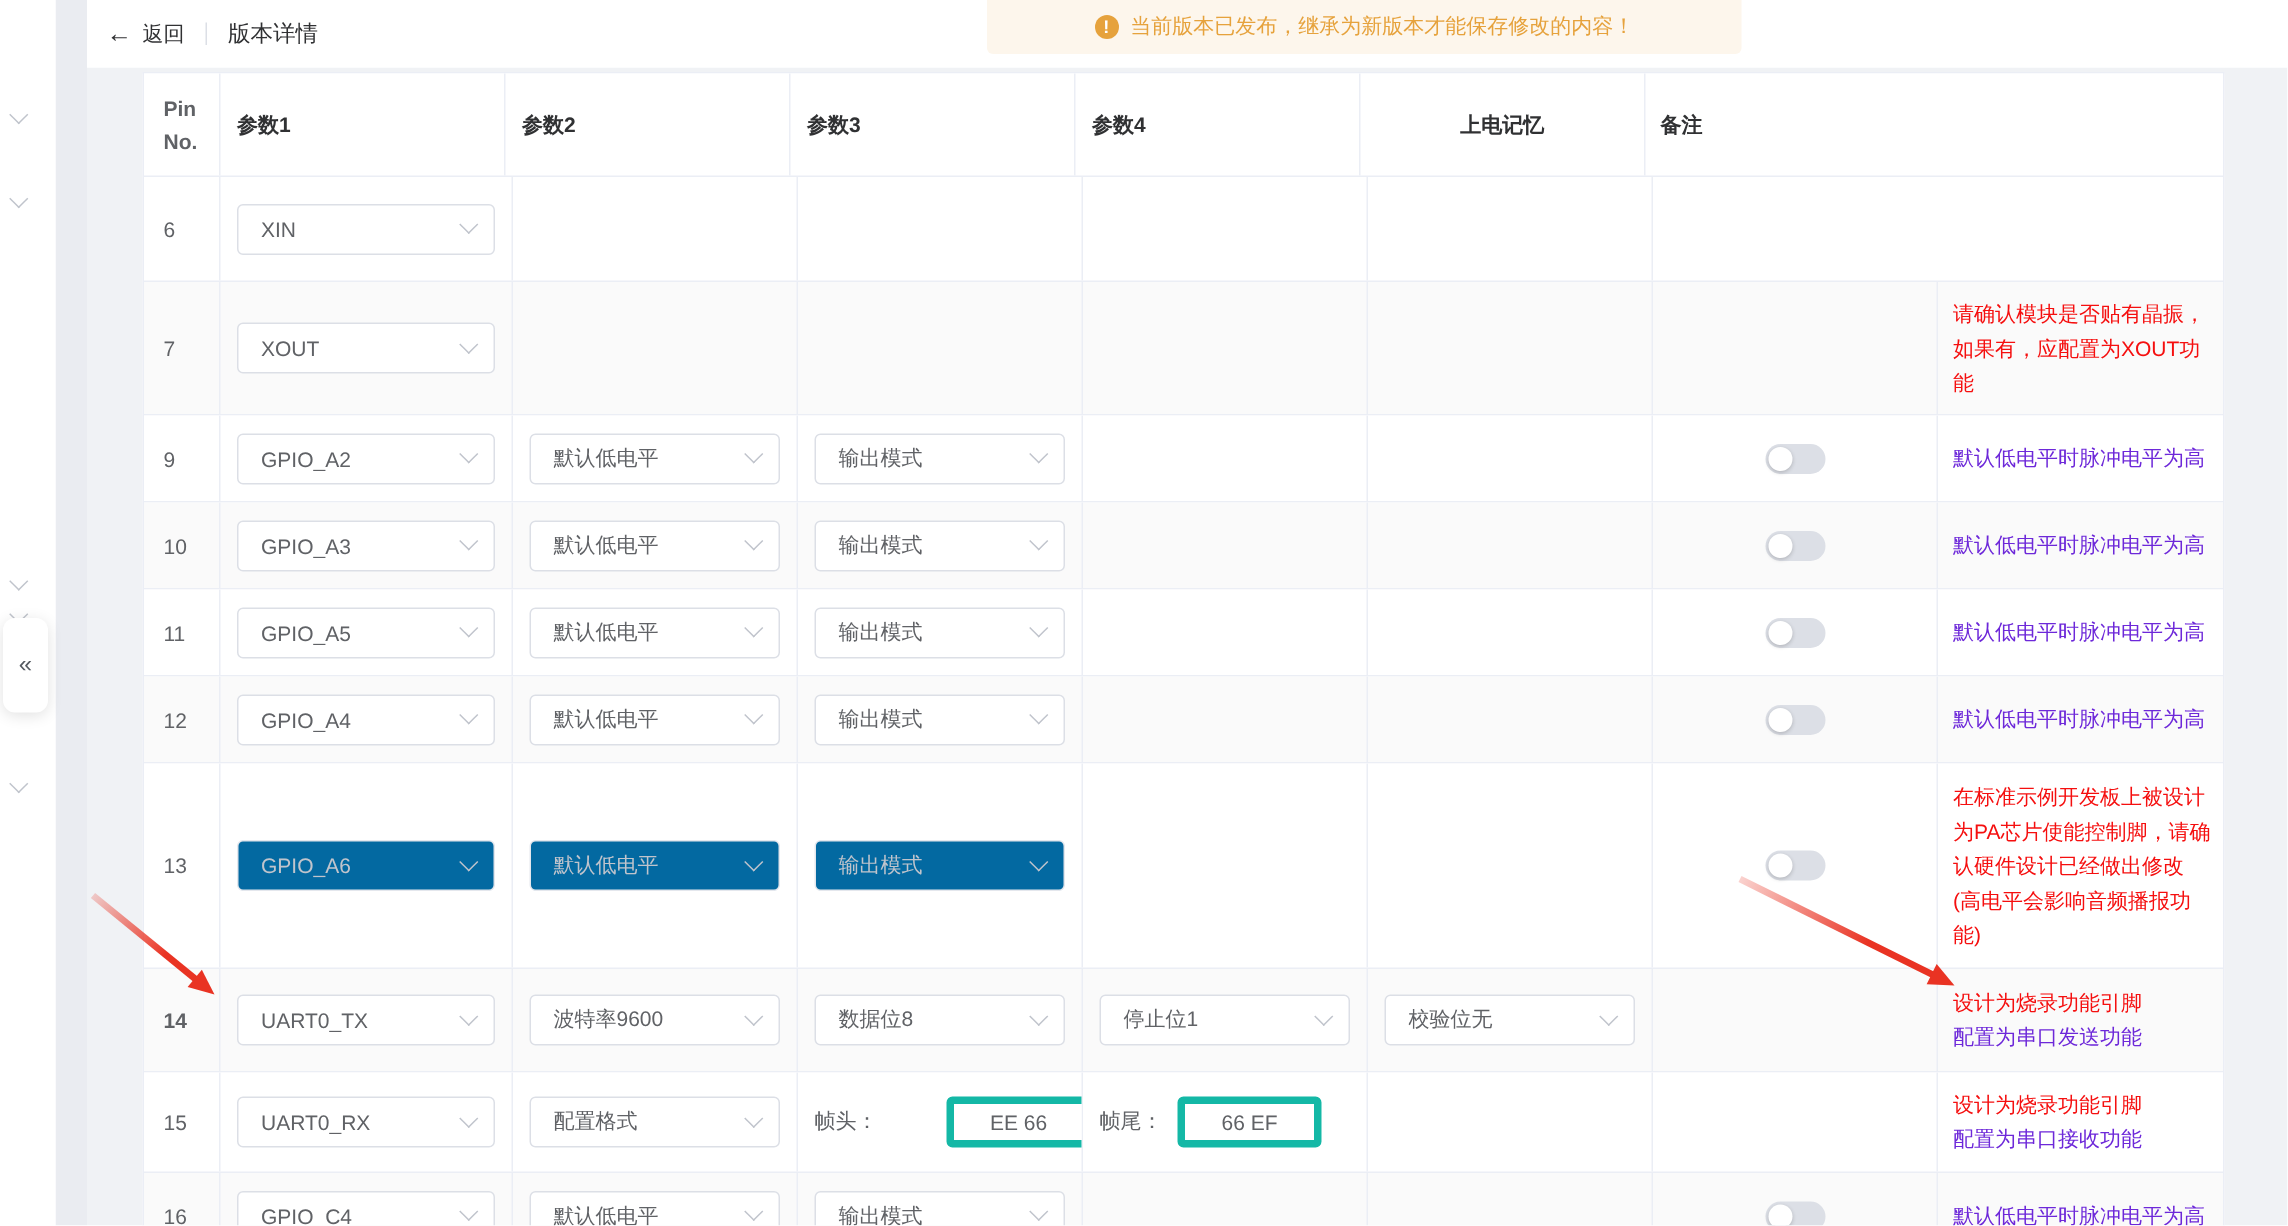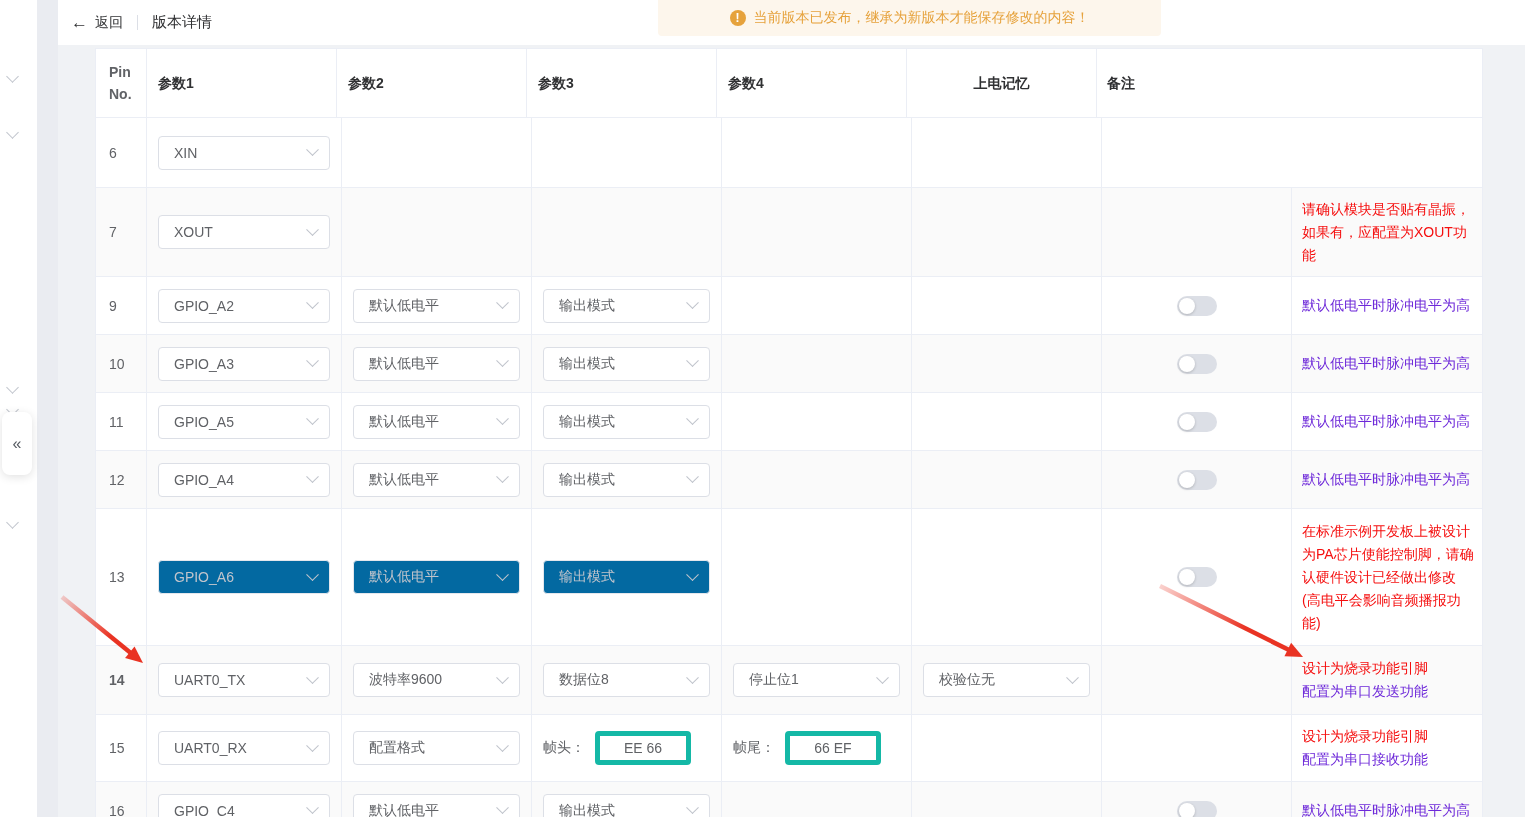--- a/index.html
+++ b/index.html
@@ -380,21 +380,21 @@
             <span class="sel-text">UART0_RX</span>
             <i class="chev"></i>
           </div>
         </div>
         <div class="cell p1" style="width: 190px;">
           <div class="sel">
             <span class="sel-text">配置格式</span>
             <i class="chev"></i>
           </div>
         </div>
-        <div class="cell p2" style="width: 190px;">
+        <div class="cell p2" style="width: 190px; gap: 36px;">
           <span class="ipt-label">帧头：</span>
           <input class="ipt" type="text" value="EE 66" style="">
         </div>
         <div class="cell p3" style="width: 190px;">
           <span class="ipt-label">帧尾：</span>
           <input class="ipt" type="text" value="66 EF" style="">
         </div>
         <div class="cell p4" style="width: 190px;"></div>
         <div class="cell mem" style="width: 190px;"></div>
         <div class="cell remark" style="width: 190px;">

